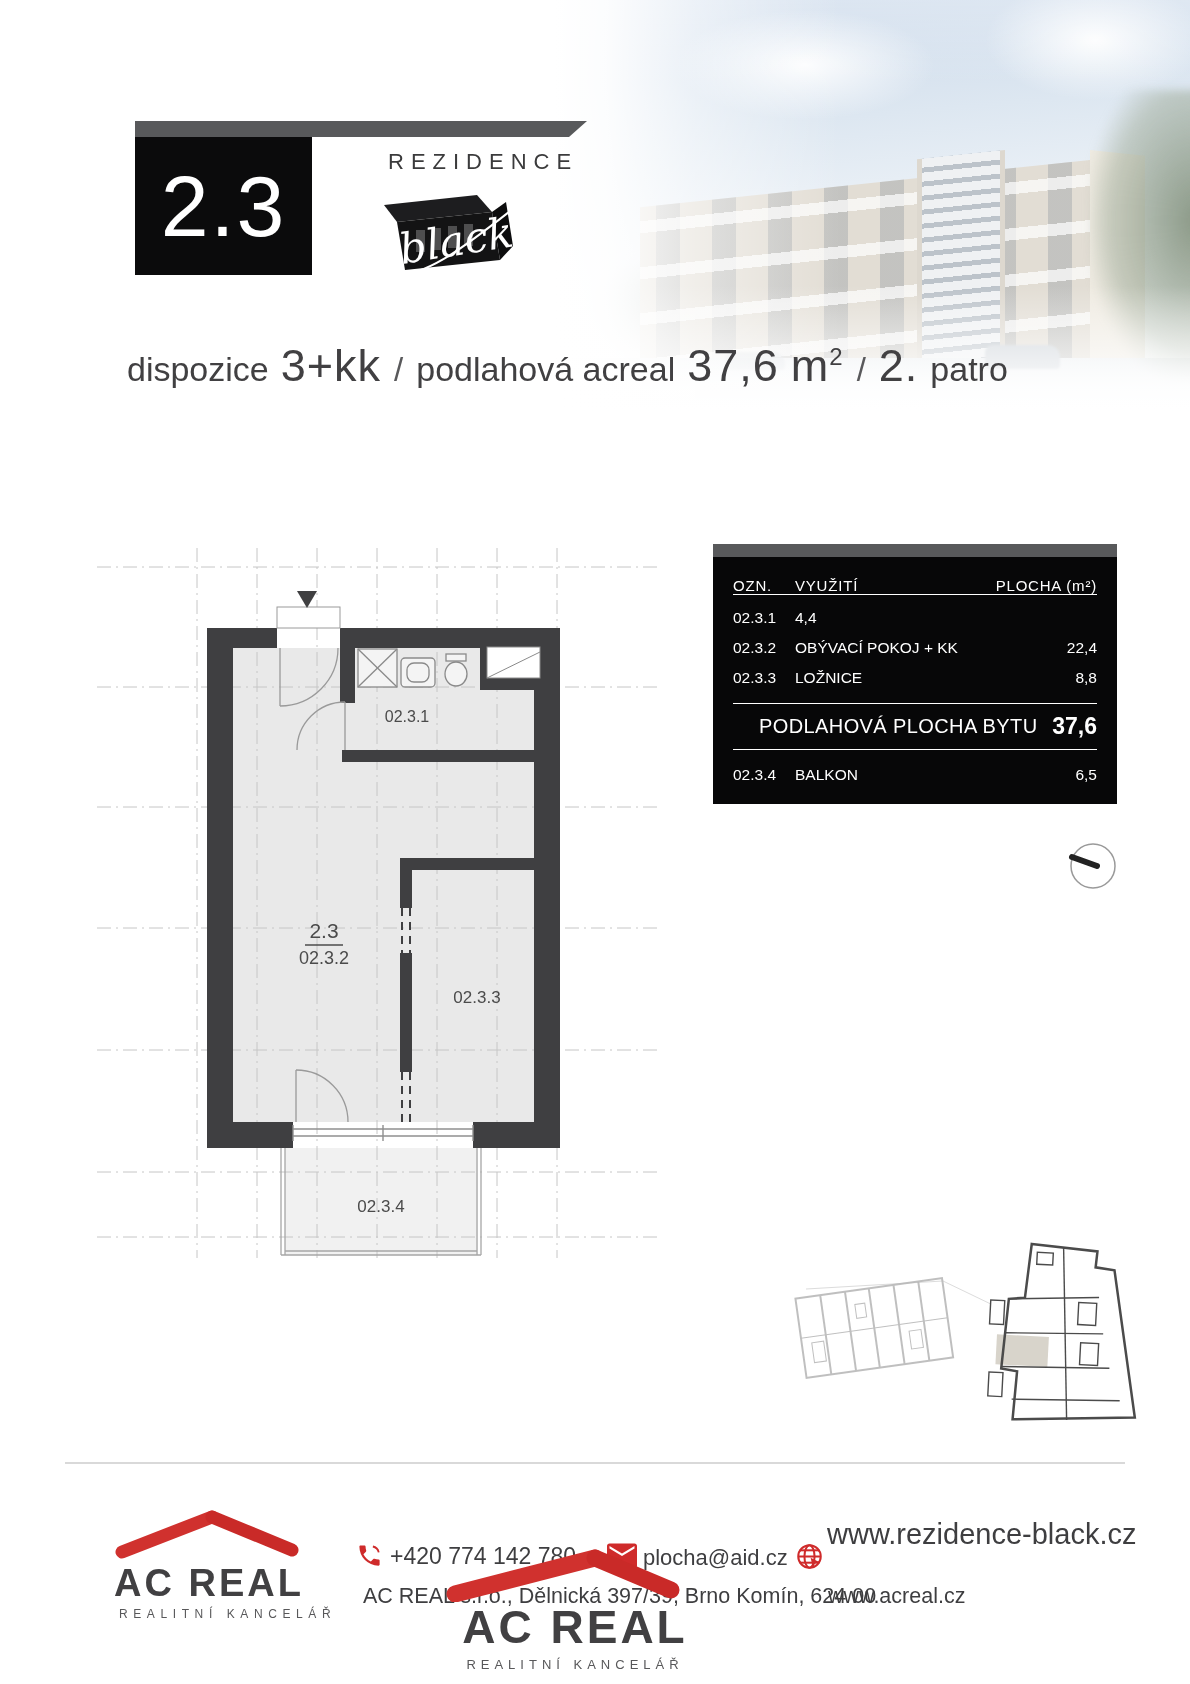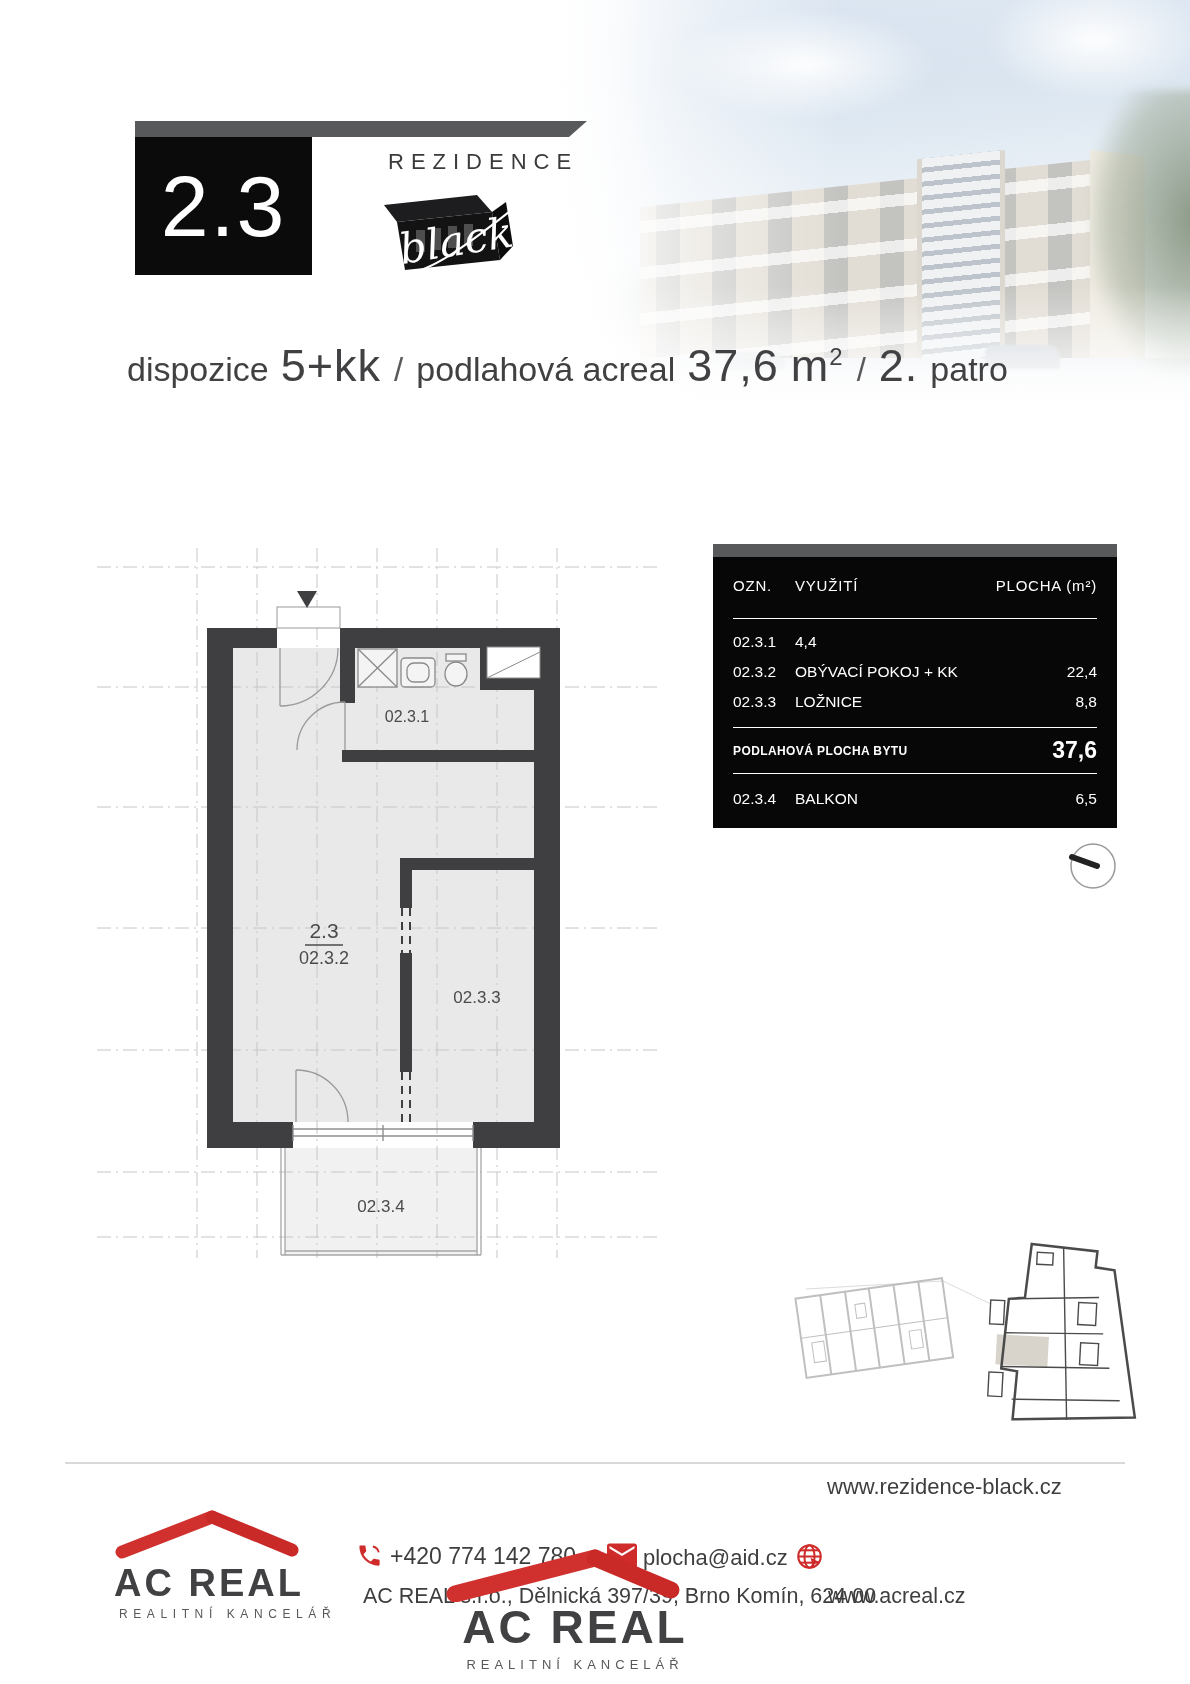--- a/index.html
+++ b/index.html
@@ -49,36 +49,36 @@
   .subtitle sup{font-size:24px;}
 
   
   .tablewrap{left:713px;top:544px;width:404px;}
   .table-strip{height:13px;background:#58595b;}
   .table-body{background:#070708;color:#fff;padding:20px 20px 14px 20px;}
   .trow{display:flex;align-items:baseline;}
   .t-ozn{width:62px;}
   .t-use{flex:1;}
   .t-area{text-align:right;}
-  .thead{font-size:15px;letter-spacing:.8px;padding-bottom:24px;border-bottom:1px solid #fff;}
+  .thead{font-size:15px;letter-spacing:.8px;padding-bottom:0;border-bottom:1px solid #fff;}
   .tdata{font-size:15.5px;line-height:30px;}
   .tdata-block{padding:8px 0 10px 0;border-bottom:1px solid #fff;}
   .ttotal{padding:9px 0;border-bottom:1px solid #fff;align-items:center;}
-  .ttotal .t-use{font-size:12px;font-weight:bold;letter-spacing:.4px;}
+  .ttotal .t-use{font-size:20px;font-weight:normal;letter-spacing:.4px;margin-left:26px;}
   .ttotal .t-area{font-size:23px;font-weight:bold;}
   .textra{padding-top:10px;}
 
   
   .footer-rule{left:65px;top:1462px;width:1060px;height:2px;background:#d9d9d9;}
   .logo-name{left:114px;top:1562px;font-size:38px;font-weight:bold;letter-spacing:3px;color:#414042;}
   .logo-sub{left:119px;top:1607px;font-size:12px;letter-spacing:5.6px;color:#58585a;}
   .contact-text{color:#3e3e40;}
   .phone-text{left:390px;top:1543px;font-size:23px;}
   .email-text{left:643px;top:1545px;font-size:22px;}
-  .web1-text{left:827px;top:1474px;font-size:22px;}
+  .web1-text{left:827px;top:1518px;font-size:29px;}
   .addr-text{left:363px;top:1584px;font-size:21.5px;}
   .web2-text{left:828px;top:1584px;font-size:21.5px;}
   .center-logo{left:445px;top:1603px;width:260px;text-align:center;z-index:6;}
   .center-logo .nm{font-size:46px;font-weight:bold;letter-spacing:3px;color:#414042;line-height:1.05;}
   .center-logo .sb{font-size:13px;letter-spacing:5px;color:#58585a;margin-top:6px;}
   svg text{font-family:"Liberation Sans",sans-serif;}
   .script-black{font-family:"DejaVu Serif",serif;font-style:italic;}
 </style>
 </head>
 <body>
@@ -113,21 +113,21 @@
     <rect x="76" y="44" width="9" height="22"></rect>
       <rect x="92" y="42" width="9" height="22"></rect>
   </g>
   <path d="M14,94 C52,98 96,62 142,26" stroke="#ffffff" stroke-width="2" fill="none"></path>
   <text x="30" y="82" class="script-black" font-size="42" fill="#ffffff" transform="rotate(-9 30 82)">black</text>
 </svg>
 
 <div class="abs subtitle">
   <span class="sm">dispozice</span>
   <span class="gap"></span>
-  <span class="bg">5+kk</span>
+  <span class="bg">3+kk</span>
   <span class="slash">/</span>
   <span class="sm">podlahová acreal</span>
   <span class="gap"></span>
   <span class="bg">37,6</span>
   <span class="gap"></span>
   <span class="bg"><span>m</span><sup>2</sup></span>
   <span class="slash">/</span>
   <span class="bg">2.</span>
   <span class="gap"></span>
   <span class="sm">patro</span>

